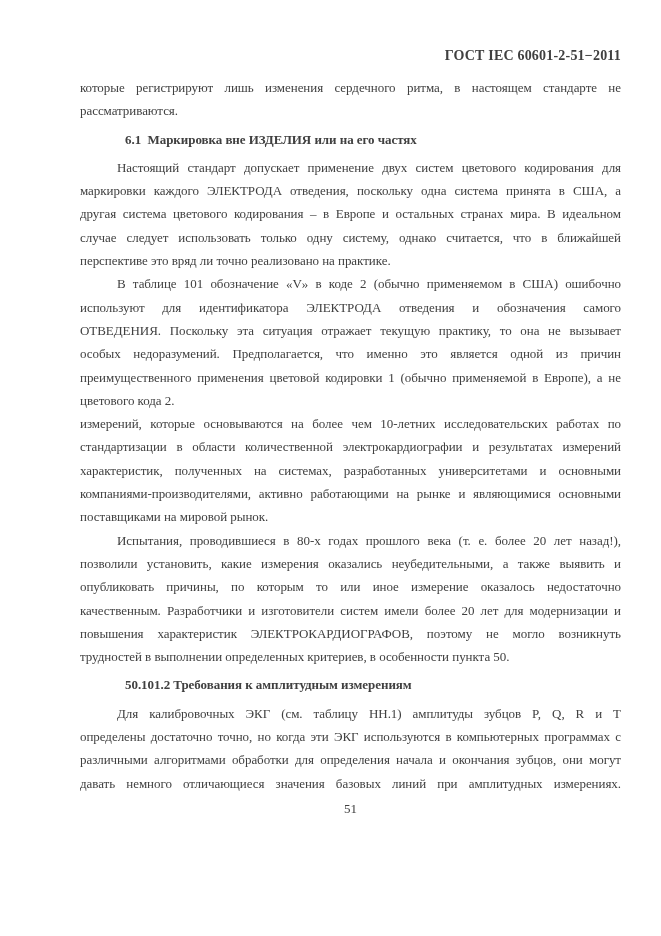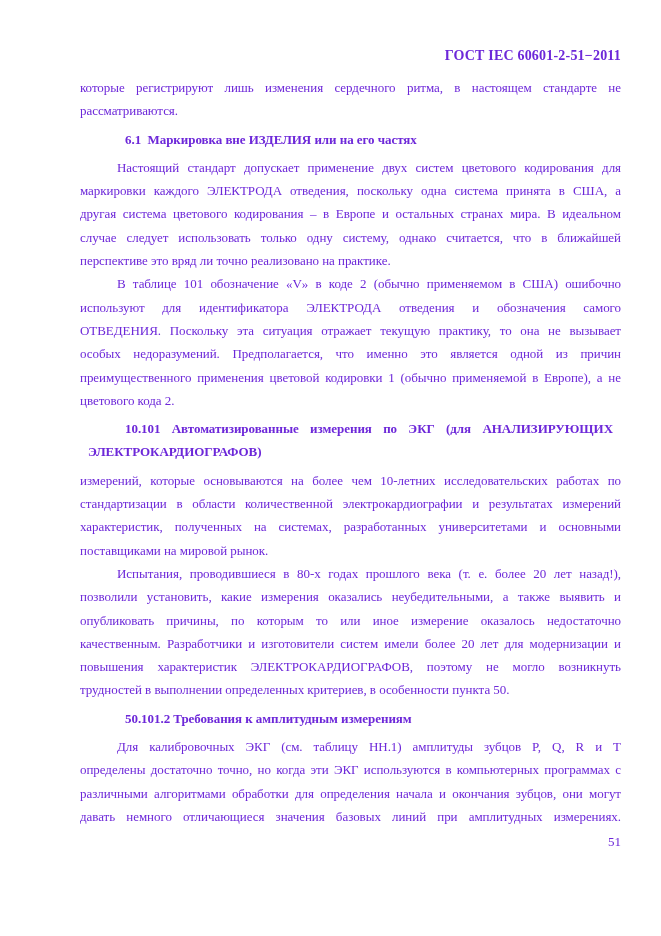--- a/index.html
+++ b/index.html
@@ -6,21 +6,21 @@
     margin: 0;
     padding: 0;
     background: #ffffff;
   }
   .page {
     position: relative;
     width: 661px;
     height: 936px;
     background: #ffffff;
     font-family: "Liberation Serif", "DejaVu Serif", serif;
-    color: #6d28d9;
+    color: #404040;
     overflow: hidden;
   }
   .content {
     position: absolute;
     left: 80px;
     top: 47px;
     width: 541px;
   }
   .doc-header {
     font-size: 14px;
@@ -48,21 +48,21 @@
   }
   .line.last {
     text-align-last: left;
   }
   .line.indent {
     text-indent: 37px;
   }
   .page-number {
     margin-top: 6px;
     font-size: 13px;
-    text-align: right;
+    text-align: center;
     line-height: 16px;
   }
 </style>
 </head>
 <body>
 
 <div class="page">
   <div class="content">
     <div class="doc-header">ГОСТ IEC 60601-2-51−2011</div>
 
@@ -82,28 +82,25 @@
           <div class="line last">перспективе это вряд ли точно реализовано на практике.</div>
         </div>
         <div class="block paragraph">
           <div class="line indent">В таблице 101 обозначение «V» в коде 2 (обычно применяемом в США) ошибочно</div>
           <div class="line">используют для идентификатора ЭЛЕКТРОДА отведения и обозначения самого</div>
           <div class="line">ОТВЕДЕНИЯ. Поскольку эта ситуация отражает текущую практику, то она не вызывает</div>
           <div class="line">особых недоразумений. Предполагается, что именно это является одной из причин</div>
           <div class="line">преимущественного применения цветовой кодировки 1 (обычно применяемой в Европе), а не</div>
           <div class="line last">цветового кода 2.</div>
         </div>
-        <div class="block heading">
-          <div class="line indent">10.101 Автоматизированные измерения по ЭКГ (для АНАЛИЗИРУЮЩИХ</div>
-          <div class="line last">ЭЛЕКТРОКАРДИОГРАФОВ)</div>
-        </div>
         <div class="block paragraph">
           <div class="line">измерений, которые основываются на более чем 10-летних исследовательских работах по</div>
           <div class="line">стандартизации в области количественной электрокардиографии и результатах измерений</div>
           <div class="line">характеристик, полученных на системах, разработанных университетами и основными</div>
+          <div class="line">компаниями-производителями, активно работающими на рынке и являющимися основными</div>
           <div class="line last">поставщиками на мировой рынок.</div>
         </div>
         <div class="block paragraph">
           <div class="line indent">Испытания, проводившиеся в 80-х годах прошлого века (т. е. более 20 лет назад!),</div>
           <div class="line">позволили установить, какие измерения оказались неубедительными, а также выявить и</div>
           <div class="line">опубликовать причины, по которым то или иное измерение оказалось недостаточно</div>
           <div class="line">качественным. Разработчики и изготовители систем имели более 20 лет для модернизации и</div>
           <div class="line">повышения характеристик ЭЛЕКТРОКАРДИОГРАФОВ, поэтому не могло возникнуть</div>
           <div class="line last">трудностей в выполнении определенных критериев, в особенности пункта 50.</div>
         </div>

